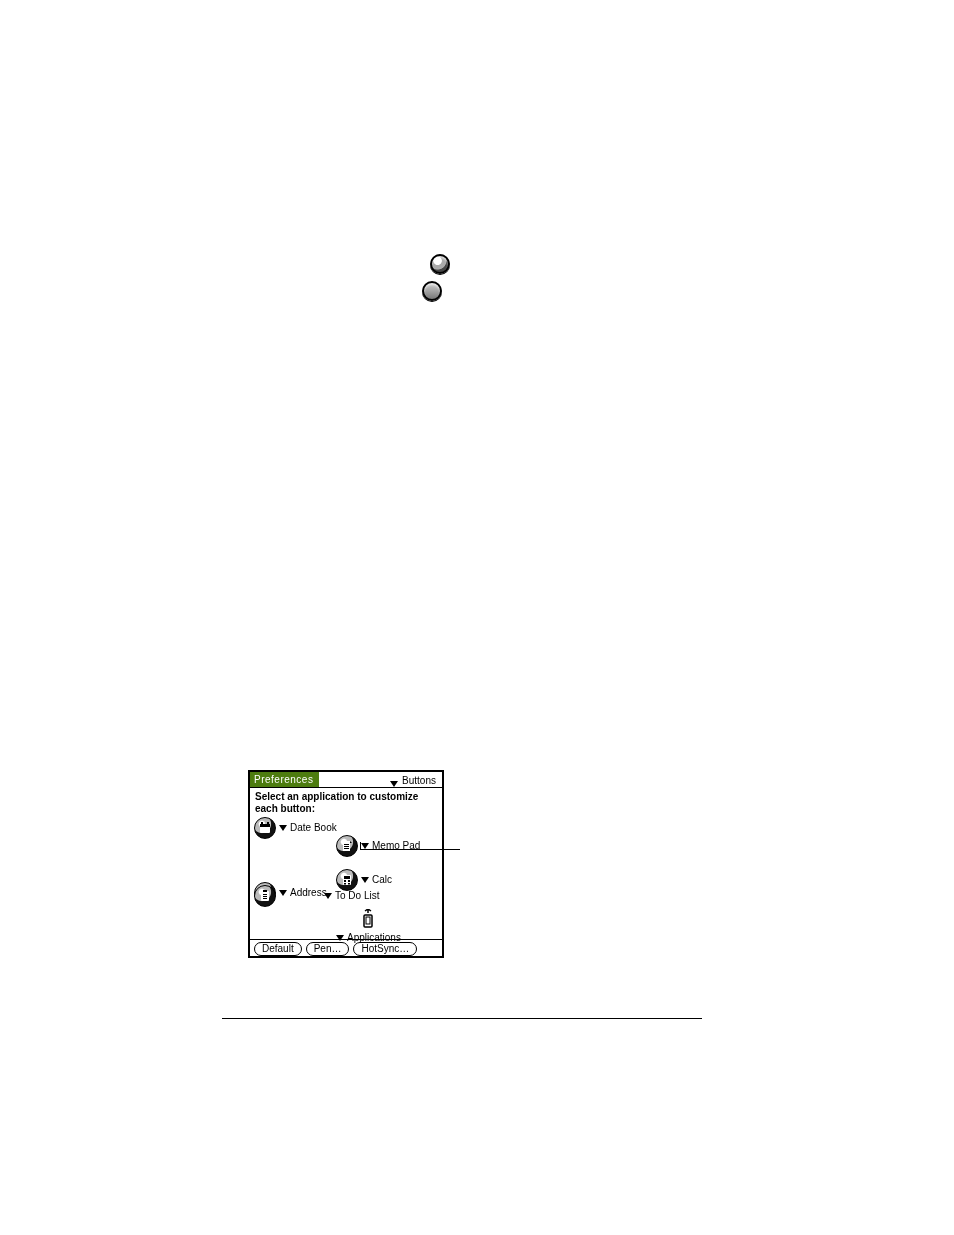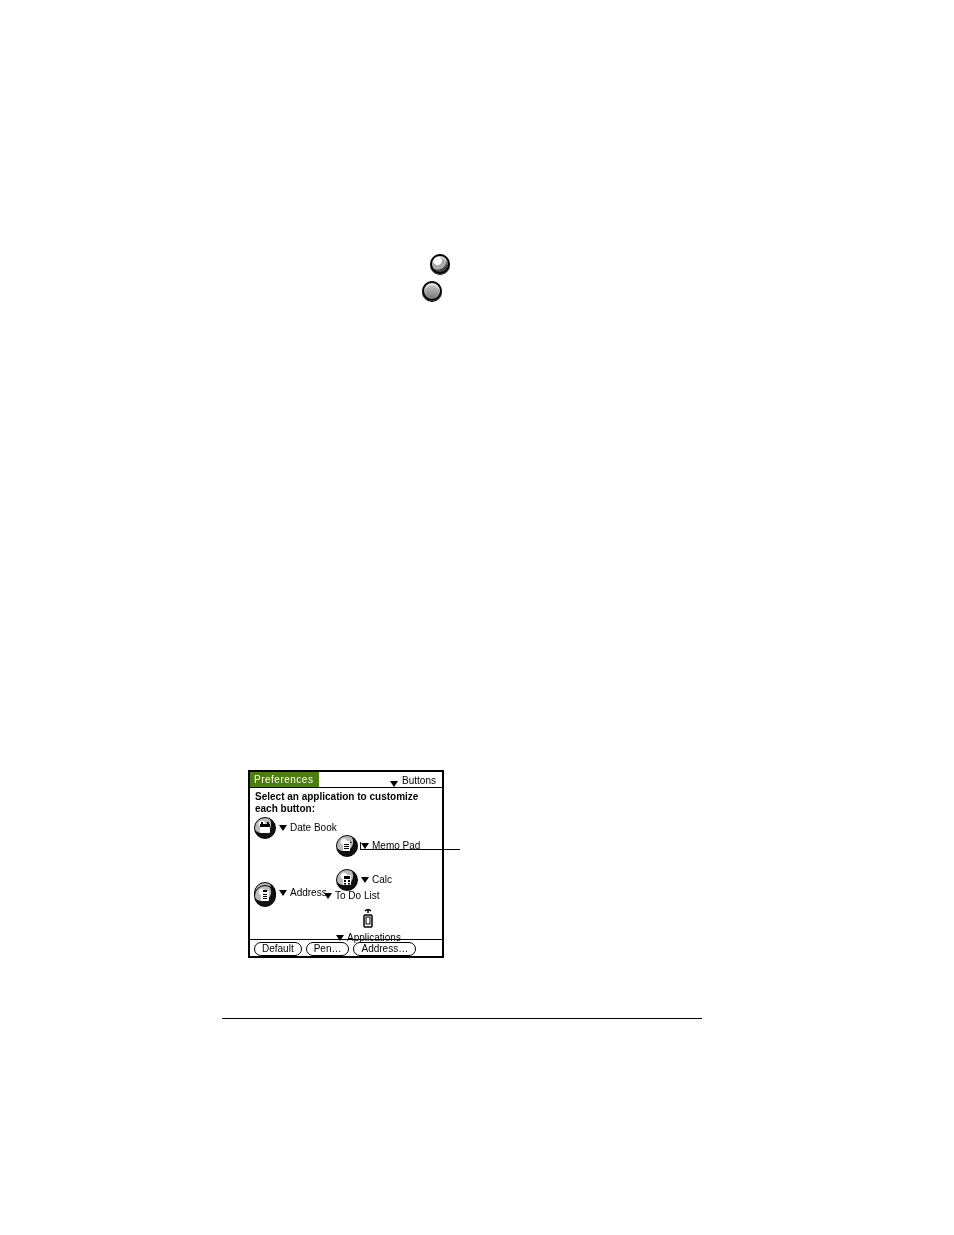--- a/index.html
+++ b/index.html
@@ -273,21 +273,21 @@
         <span class="sel">
           <span class="tri"></span>
           <span>Applications</span>
         </span>
       </div>
     </div>
 
     <div class="palm-buttons">
       <span class="pill">Default</span>
       <span class="pill">Pen…</span>
-      <span class="pill">Address…</span>
+      <span class="pill">HotSync…</span>
     </div>
   </div>
 
   <div class="callout-vline" style="left:360px; top:842px; height:7px;"></div>
   <div class="callout-line" style="left:360px; top:849px; width:100px;"></div>
 
   <div class="footer-rule"></div>
 
 </div>
 

